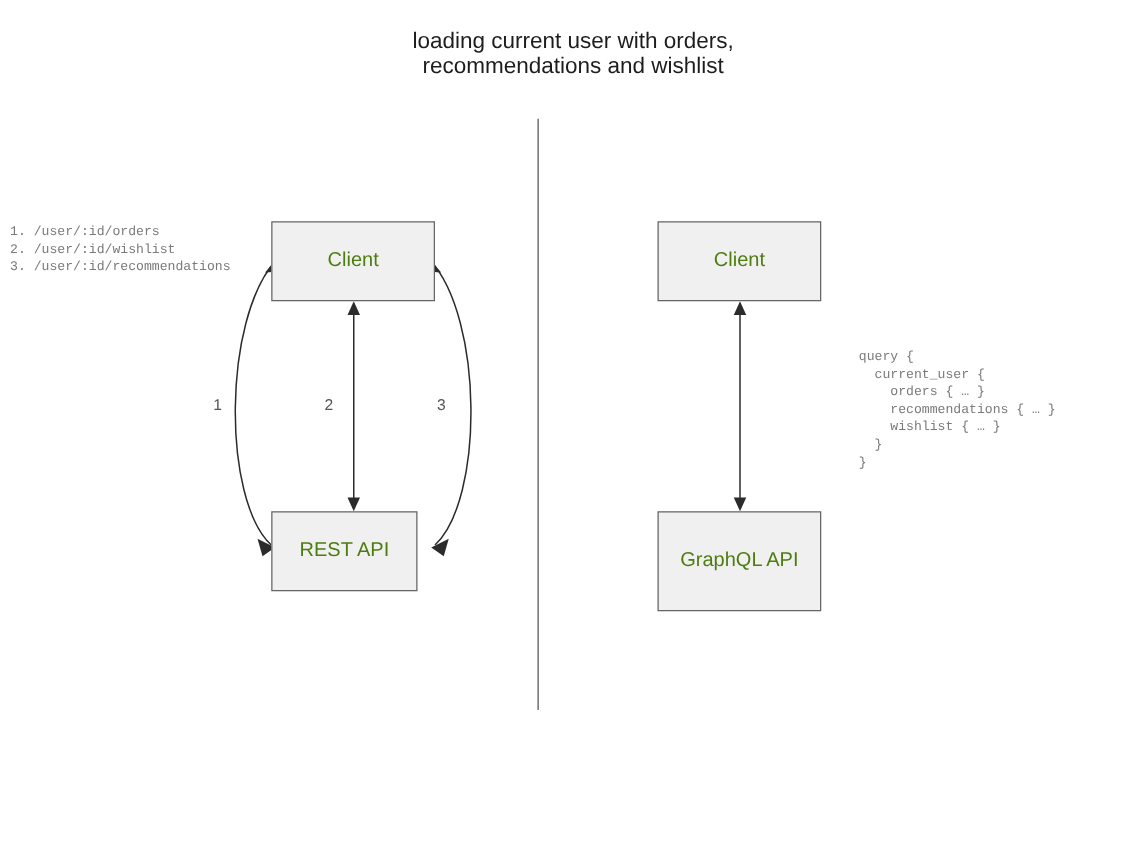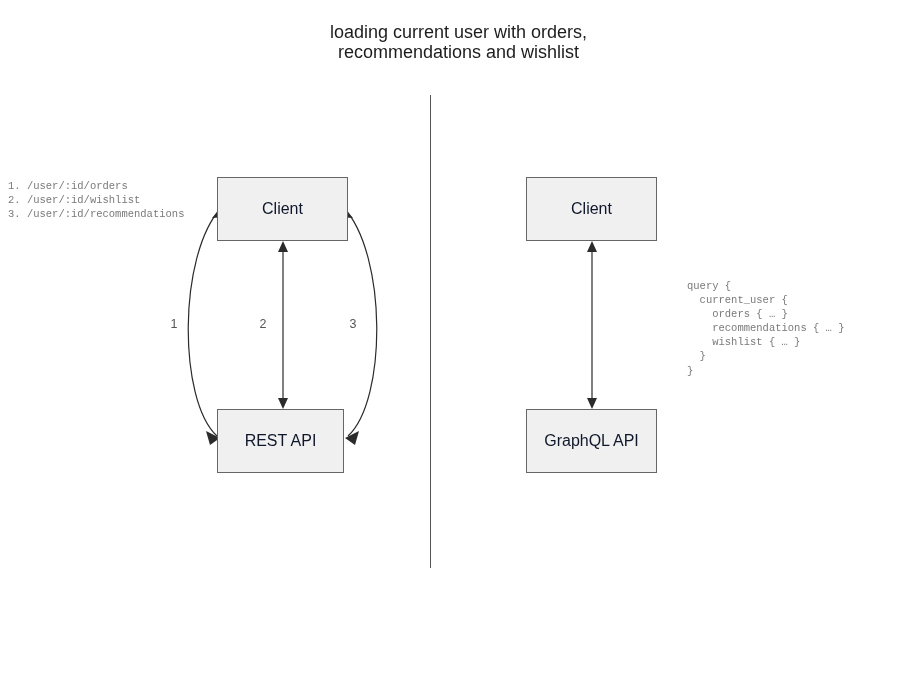--- a/index.html
+++ b/index.html
@@ -42,26 +42,26 @@
   }
   .node-box {
     position: absolute;
     box-sizing: border-box;
     background: #f0f0f0;
     border: 1.3px solid #666666;
     display: flex;
     align-items: center;
     justify-content: center;
     font-size: 16px;
-    color: #0f172a;
+    color: #4d7c0f;
   }
   .box-client-rest { left: 217px; top: 177px; width: 131px; height: 64px; }
-  .box-rest-api    { left: 217px; top: 409px; width: 127px; height: 64px; }
+  .box-rest-api    { left: 217px; top: 409px; width: 117px; height: 64px; }
   .box-client-gql  { left: 526px; top: 177px; width: 131px; height: 64px; }
-  .box-graphql-api { left: 526px; top: 409px; width: 131px; height: 64px; }
+  .box-graphql-api { left: 526px; top: 409px; width: 131px; height: 80px; }
 
   .edge-label {
     position: absolute;
     font-size: 12.5px;
     color: #555555;
     text-align: center;
     width: 20px;
   }
   .label-1 { left: 164px; top: 317px; }
   .label-2 { left: 253px; top: 317px; }

